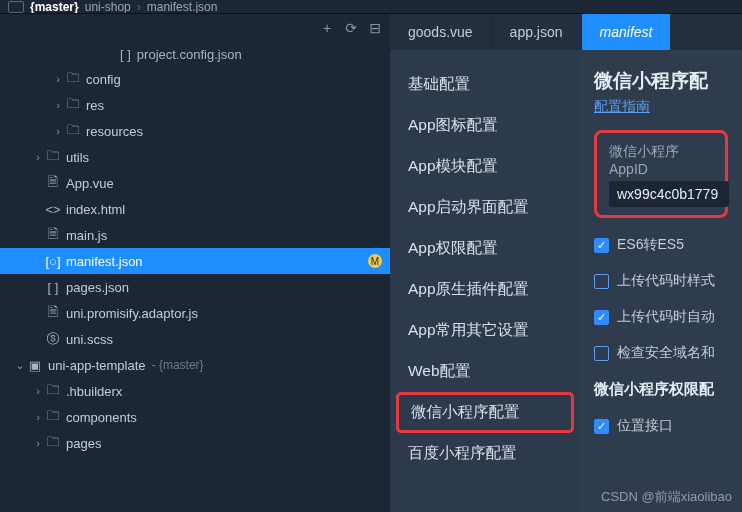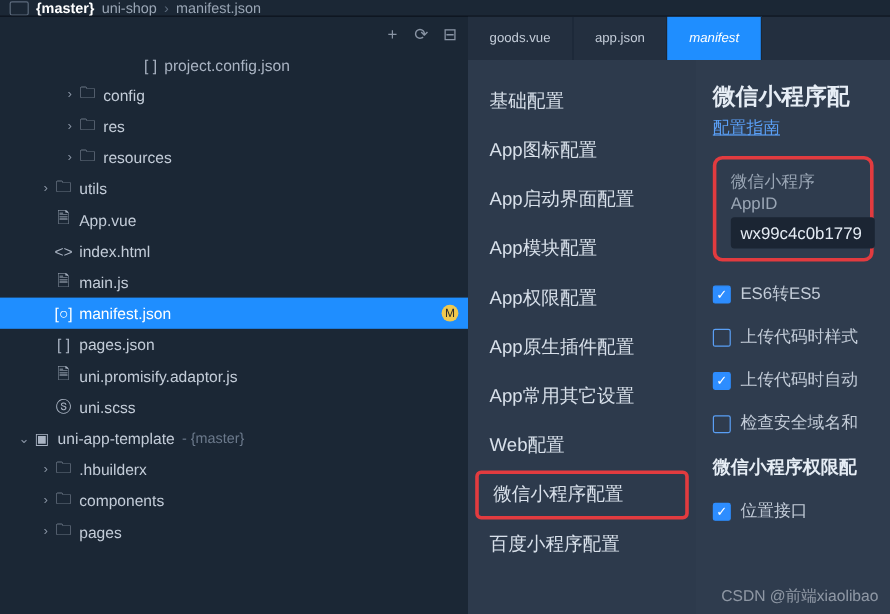--- a/index.html
+++ b/index.html
@@ -29,21 +29,21 @@
   .depth0 { padding-left: 14px; }
   .depth1 { padding-left: 32px; }
   .depth2 { padding-left: 52px; }
   .breadc-row { display: flex; align-items: center; height: 24px; padding-left: 120px; color: #a9b3c2; gap: 6px; font-size: 13px; }
   .folder-icon::before { content: "🗀"; }
   .file-icon::before { content: "🗎"; }
 
   
   .editor { flex: 1; display: flex; flex-direction: column; background: #2a3646; min-width: 0; }
   .tabs { height: 36px; display: flex; background: #232f3f; }
-  .tab { padding: 0 18px; display: flex; align-items: center; font-size: 11px; color: #c3ccd8; border-right: 1px solid #1b2735; }
+  .tab { padding: 0 18px; display: flex; align-items: center; font-size: 14px; color: #c3ccd8; border-right: 1px solid #1b2735; }
   .tab.active { background: #1f8eff; color: #fff; font-style: italic; }
 
   .editor-body { flex: 1; display: flex; min-height: 0; overflow: hidden; }
   .config-nav { width: 190px; background: #2d3a4c; padding: 14px 0; }
   .nav-item { padding: 10px 18px; font-size: 15.5px; color: #d8e0ea; font-weight: 500; }
   .nav-item.highlight { border: 3px solid #e23b3f; border-radius: 5px; margin: 0 6px; padding: 7px 12px; }
 
   .config-panel { flex: 1; background: #2f3c4e; padding: 18px 14px; overflow: hidden; }
   .section-title { font-size: 19px; font-weight: bold; color: #e6edf5; margin-bottom: 4px; }
   .config-link { color: #5a9ff5; font-size: 14px; text-decoration: underline; display: inline-block; margin-bottom: 14px; }
@@ -169,22 +169,22 @@
     <div class="editor">
       <div class="tabs">
         <div class="tab">goods.vue</div>
         <div class="tab">app.json</div>
         <div class="tab active">manifest</div>
       </div>
       <div class="editor-body">
         <div class="config-nav">
           <div class="nav-item">基础配置</div>
           <div class="nav-item">App图标配置</div>
+          <div class="nav-item">App模块配置</div>
           <div class="nav-item">App启动界面配置</div>
-          <div class="nav-item">App模块配置</div>
           <div class="nav-item">App权限配置</div>
           <div class="nav-item">App原生插件配置</div>
           <div class="nav-item">App常用其它设置</div>
           <div class="nav-item">Web配置</div>
           <div class="nav-item highlight">微信小程序配置</div>
           <div class="nav-item">百度小程序配置</div>
         </div>
         <div class="config-panel">
           <div class="section-title">微信小程序配</div>
           <a class="config-link">配置指南</a>

